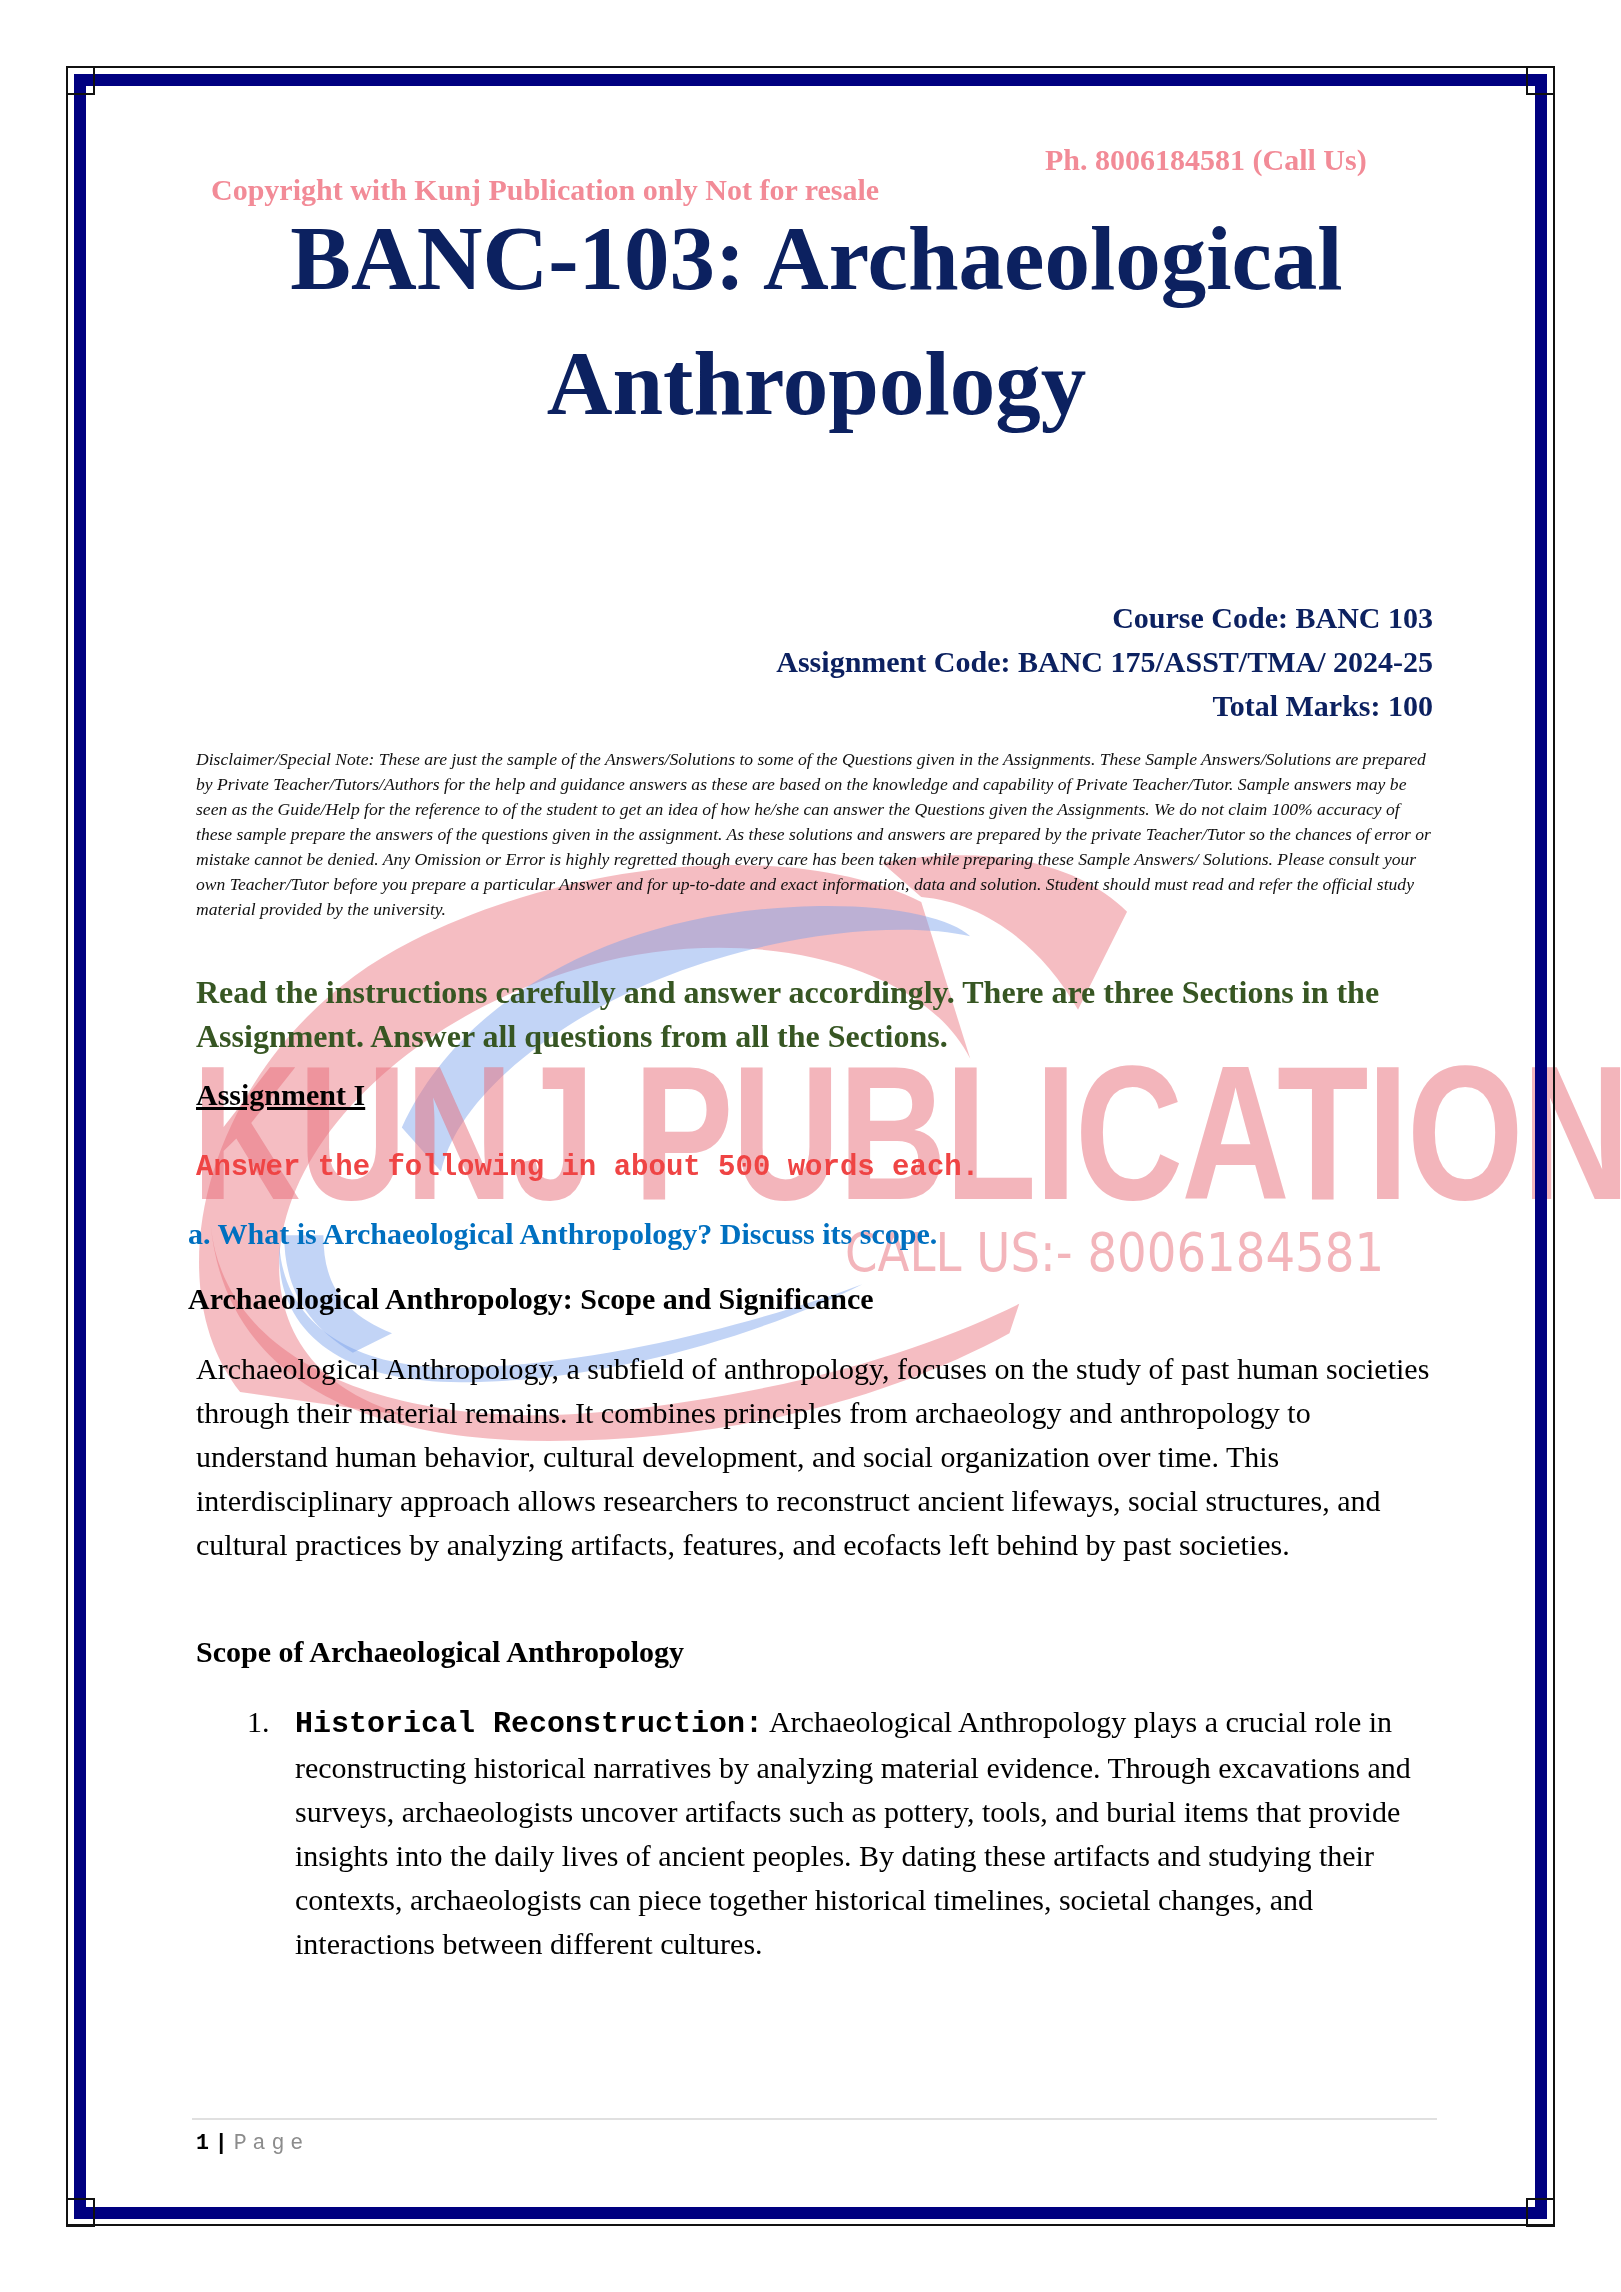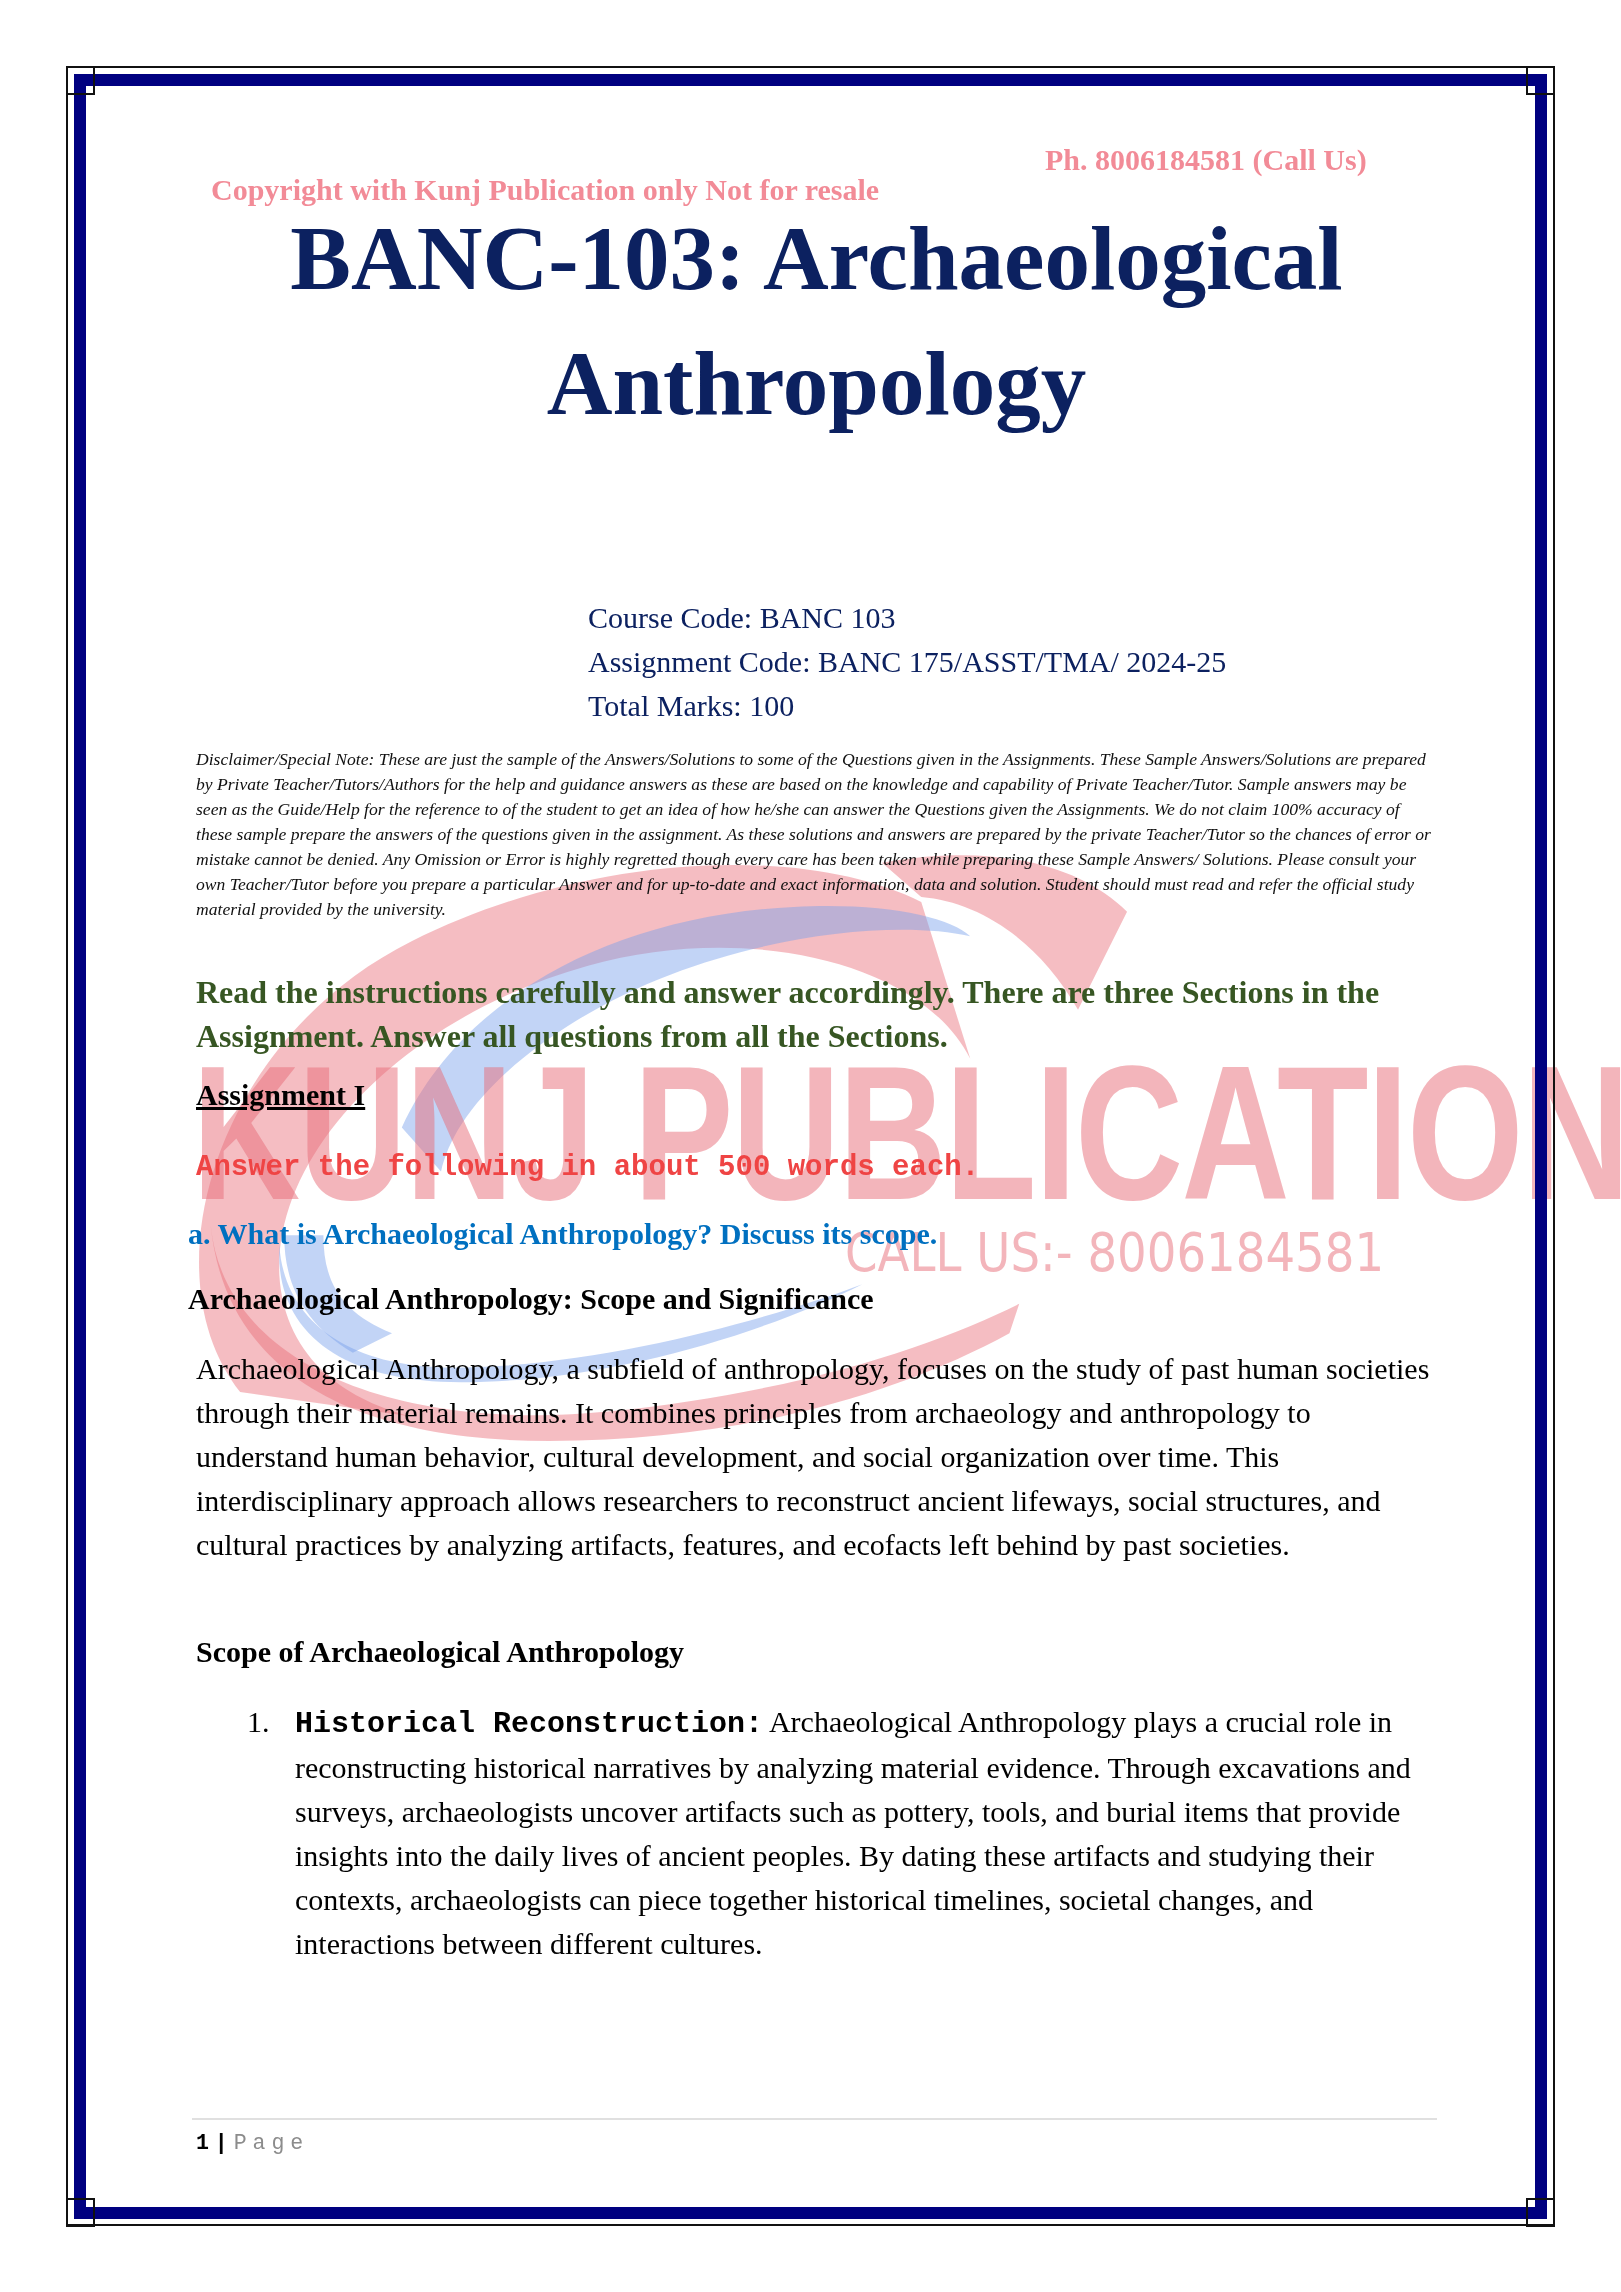--- a/index.html
+++ b/index.html
@@ -15,21 +15,21 @@
     .corner.br { right: 66px; bottom: 66px; }
 
     
     .wm { position: absolute; pointer-events: none; }
     .wm-svg { position: absolute; left: 0; top: 0; width: 1621px; height: 2293px; }
     .wm-kunj { position: absolute; left: 192px; top: 1049px; width: 1215px; height: 167px; font-family: "Liberation Sans", sans-serif; font-weight: bold; font-size: 192px; line-height: 167px; color: rgba(232, 108, 120, 0.5); letter-spacing: -2px; white-space: nowrap; transform: scaleX(0.78); transform-origin: left top; }
     .wm-call { position: absolute; left: 845px; top: 1225px; font-family: "DejaVu Sans", sans-serif; font-size: 53px; line-height: 55px; color: rgba(232, 108, 120, 0.5); white-space: nowrap; transform: scaleX(0.88); transform-origin: left top; }
     .copyright { position: absolute; left: 196px; top: 139px; width: 1241px; font-size: 30px; font-weight: bold; color: #f28b97; white-space: pre; }
     .copyright .phone { position: absolute; left: 849px; top: 4px; }
     .title { position: absolute; left: 196px; top: 196px; width: 1241px; text-align: center; font-size: 91px; line-height: 125px; font-weight: bold; color: #0c2160; }
-    .meta { position: absolute; left: 588px; top: 596px; width: 845px; font-size: 30px; line-height: 44px; font-weight: normal; color: #0c2160; }
+    .meta { position: absolute; left: 588px; top: 596px; width: 845px; text-align: right; font-size: 30px; line-height: 44px; font-weight: bold; color: #0c2160; }
     .disclaimer { position: absolute; left: 196px; top: 747px; width: 1237px; font-size: 17.6px; line-height: 25px; font-style: italic; color: #111; }
     .instructions { position: absolute; left: 196px; top: 970px; width: 1245px; font-size: 32px; line-height: 44px; font-weight: bold; color: #375623; }
     .assign-head { position: absolute; left: 196px; top: 1078px; width: 1241px; text-align: left; font-size: 30px; font-weight: bold; text-decoration: underline; }
     .answer-following { position: absolute; left: 196px; top: 1151px; font-size: 29px; font-weight: bold; color: #ef4444; font-family: Liberation Mono, monospace; }
     .question { position: absolute; left: 188px; top: 1217px; font-size: 30px; font-weight: bold; color: #0070c0; }
     .section-title { position: absolute; left: 188px; top: 1282px; font-size: 30px; font-weight: bold; }
     .para { position: absolute; left: 196px; top: 1347px; width: 1245px; font-size: 30px; line-height: 44px; }
     .scope-title { position: absolute; left: 196px; top: 1635px; font-size: 30px; font-weight: bold; }
     .list { position: absolute; left: 196px; top: 1700px; width: 1245px; margin: 0; padding: 0; list-style: none; }
     .list-item { position: relative; padding-left: 99px; font-size: 30px; line-height: 44px; }

